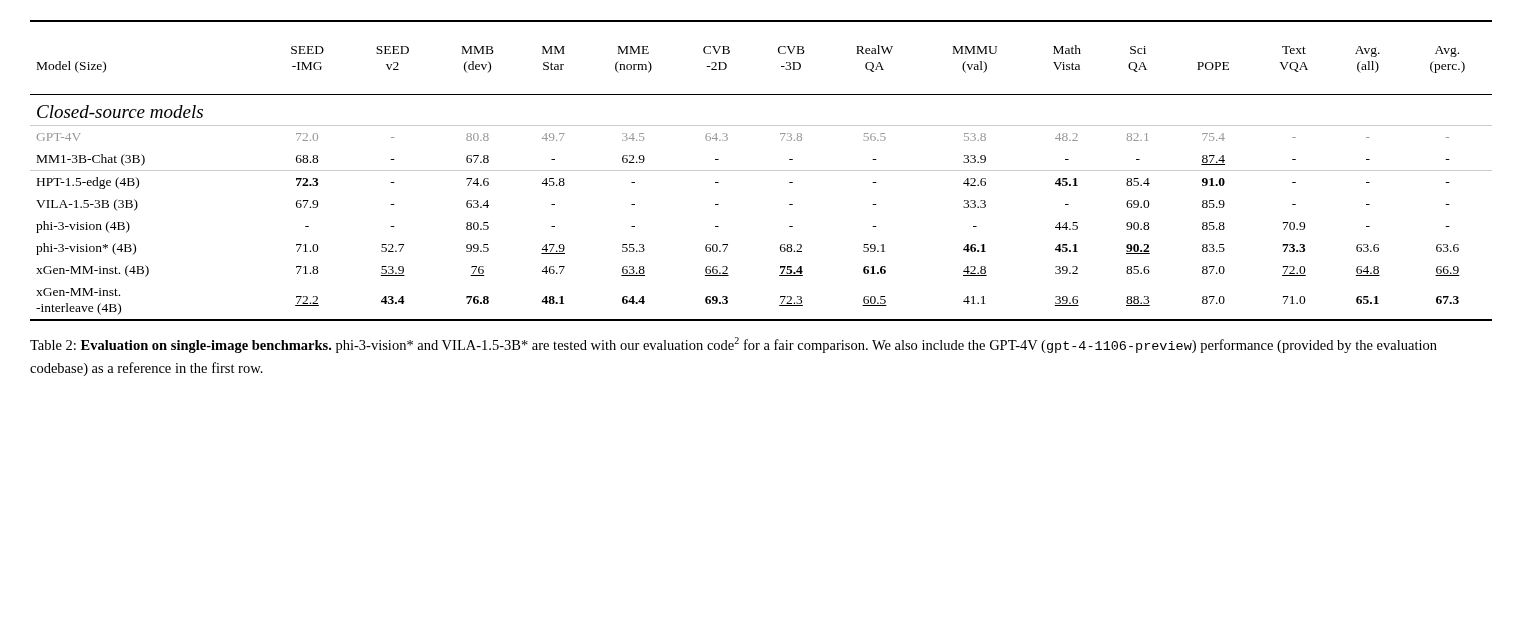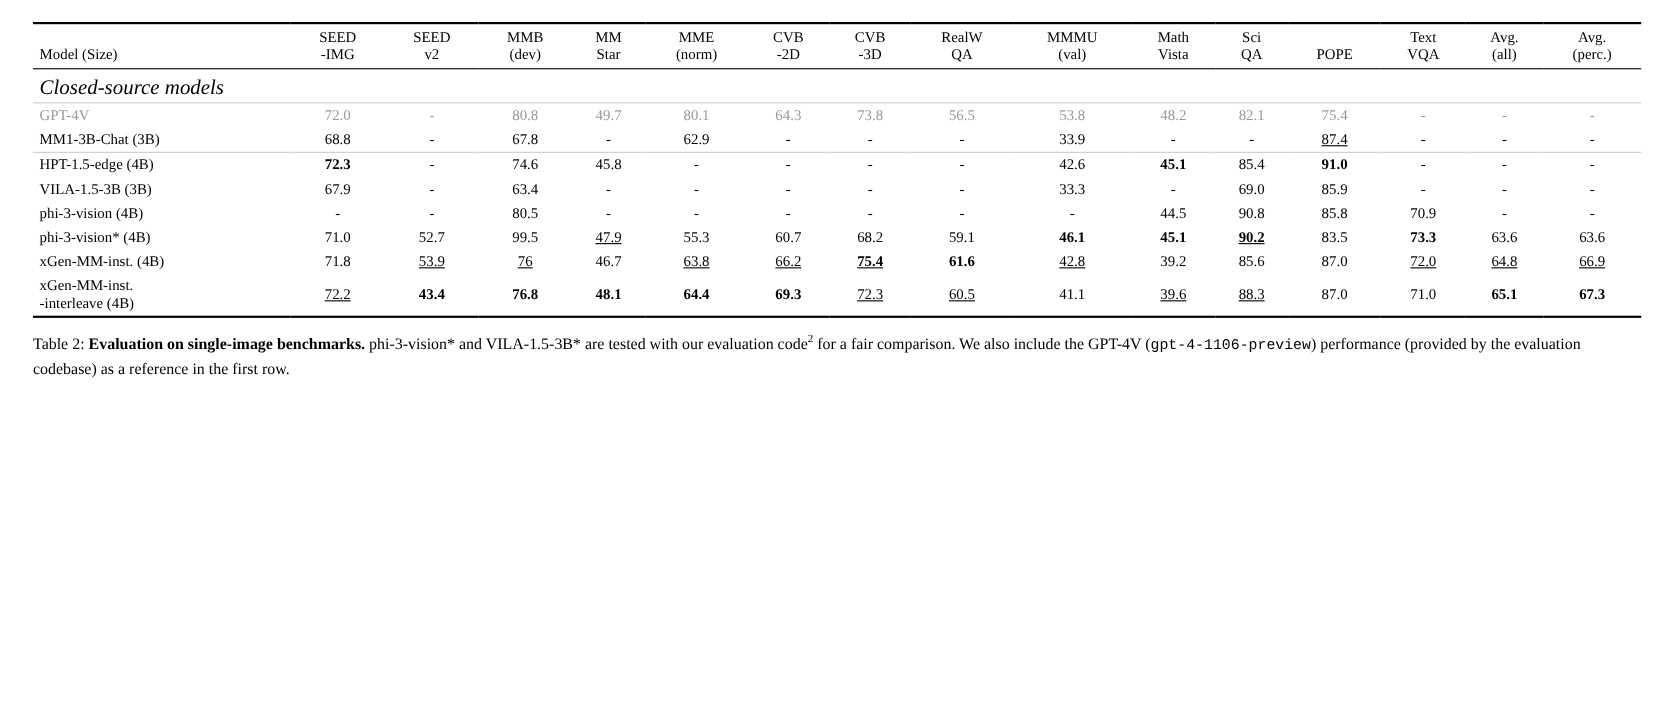--- a/index.html
+++ b/index.html
@@ -13,21 +13,21 @@
       min-height: 644px;
     }
     table {
       width: 100%;
       border-collapse: collapse;
       font-size: 13.5px;
     }
     th {
       font-weight: normal;
       text-align: center;
-      padding: 4px 6px;
+      padding: 20px 6px;
       vertical-align: bottom;
       border-top: 2px solid #000;
       border-bottom: 1px solid #000;
     }
     th.left-align {
       text-align: left;
     }
     td {
       text-align: center;
       padding: 3px 6px;
@@ -82,21 +82,21 @@
   <tbody id="table-body">
   <tr class="section-header" style="border-top: 1px solid rgb(0, 0, 0);">
         <td colspan="16">Closed-source models</td>
       </tr>
       <tr style="border-top: 1px solid rgb(204, 204, 204);">
         <td class="model-name gray">GPT-4V</td>
         <td class="gray">72.0</td>
         <td class="gray">-</td>
         <td class="gray">80.8</td>
         <td class="gray">49.7</td>
-        <td class="gray">80.1</td>
+        <td class="gray">34.5</td>
         <td class="gray">64.3</td>
         <td class="gray">73.8</td>
         <td class="gray">56.5</td>
         <td class="gray">53.8</td>
         <td class="gray">48.2</td>
         <td class="gray">82.1</td>
         <td class="gray">75.4</td>
         <td class="gray">-</td>
         <td class="gray">-</td>
         <td class="gray">-</td>

